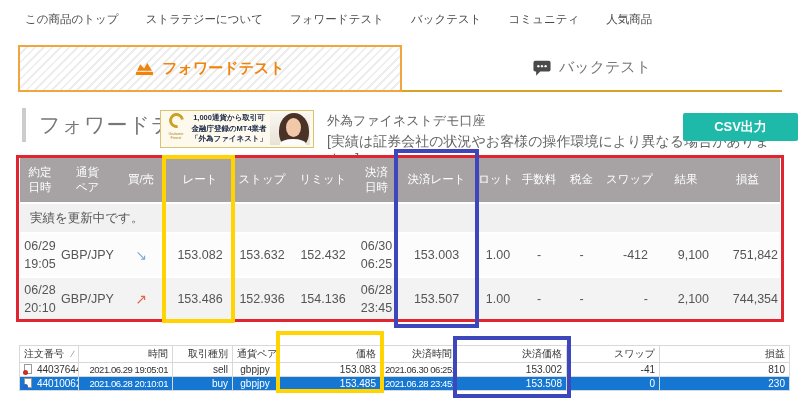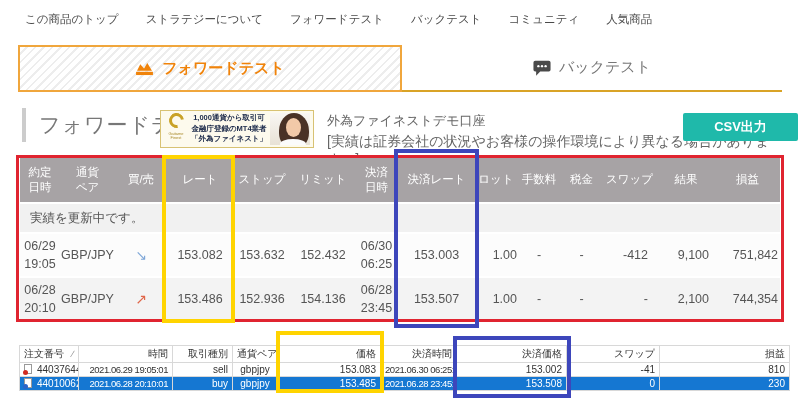--- a/index.html
+++ b/index.html
@@ -50,21 +50,21 @@
   .ftable { position:absolute; left:20px; top:157px; width:760px; table-layout:fixed;
     border-collapse:separate; border-spacing:0; font-size:12.5px; color:#555; }
   .ftable th { background:#a7a3a5; color:#fff; font-weight:normal; font-size:11.5px; height:45px;
     vertical-align:middle; text-align:center; padding:0 2px; line-height:1.3; word-break:break-all; }
   .ftable th.p1 { padding:0 6px; } .ftable th.p2 { padding:0 14px; } .ftable th.p7 { padding:0 8px; }
   .ftable td { border-top:2px solid #fff; vertical-align:middle; }
   .f-msg td { background:#f1f1f1; height:30px; padding-left:10px; text-align:left; }
   .f-r1 td { background:#fcfcfc; height:44px; }
   .f-r2 td { background:#f3f3f3; height:44px; }
   .ftable .tc { text-align:center; }
-  .ftable .tl { text-align:right; padding-left:4px; }
+  .ftable .tl { text-align:center; padding-left:4px; }
   .ftable .swap { text-align:right; padding-right:9px; }
   .ftable .res  { text-align:right; padding-right:6px; }
   .ftable .prof { text-align:right; padding-right:2px; }
   .dline { display:block; text-align:center; line-height:1.45; }
   .dir { font-size:14px; }
   .dir-down { color:#7fa7d8; } .dir-up { color:#e0674a; }
 
   
   .otable { position:absolute; left:19px; top:345px; width:770px; table-layout:fixed;
     border-collapse:collapse; font-size:10px; color:#333; }

